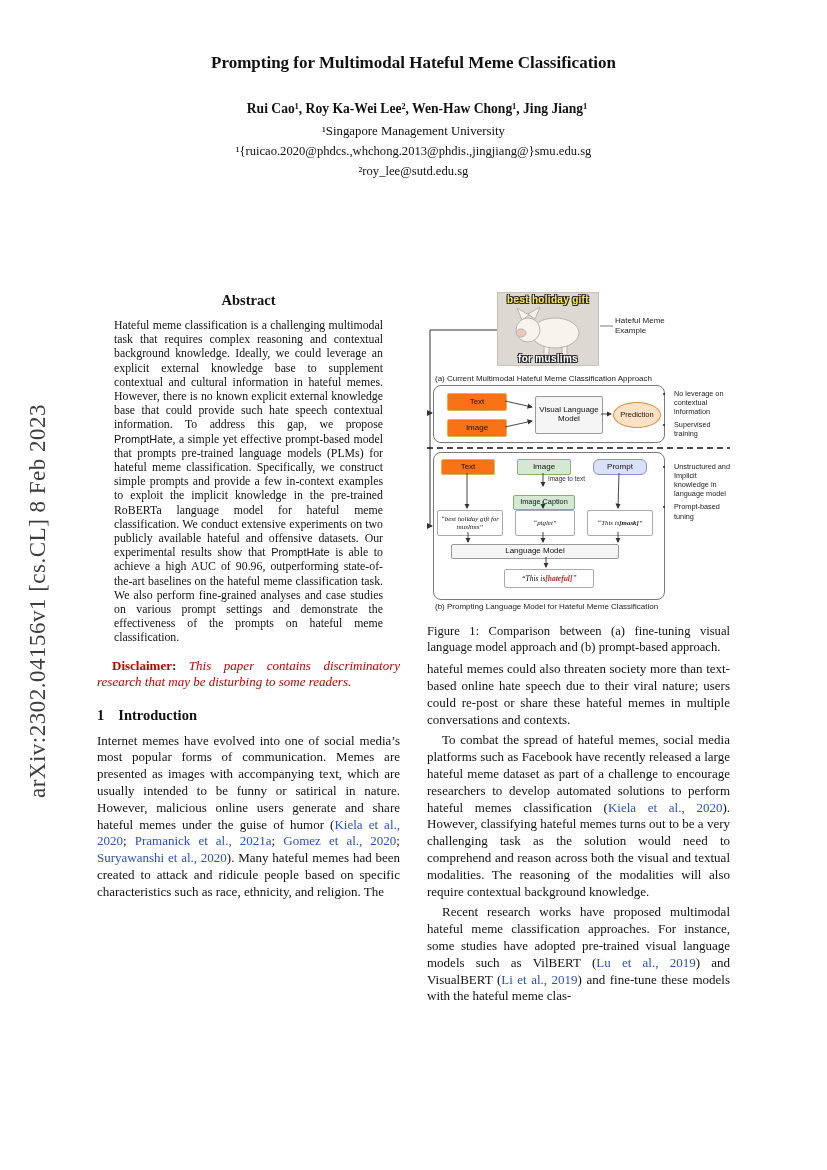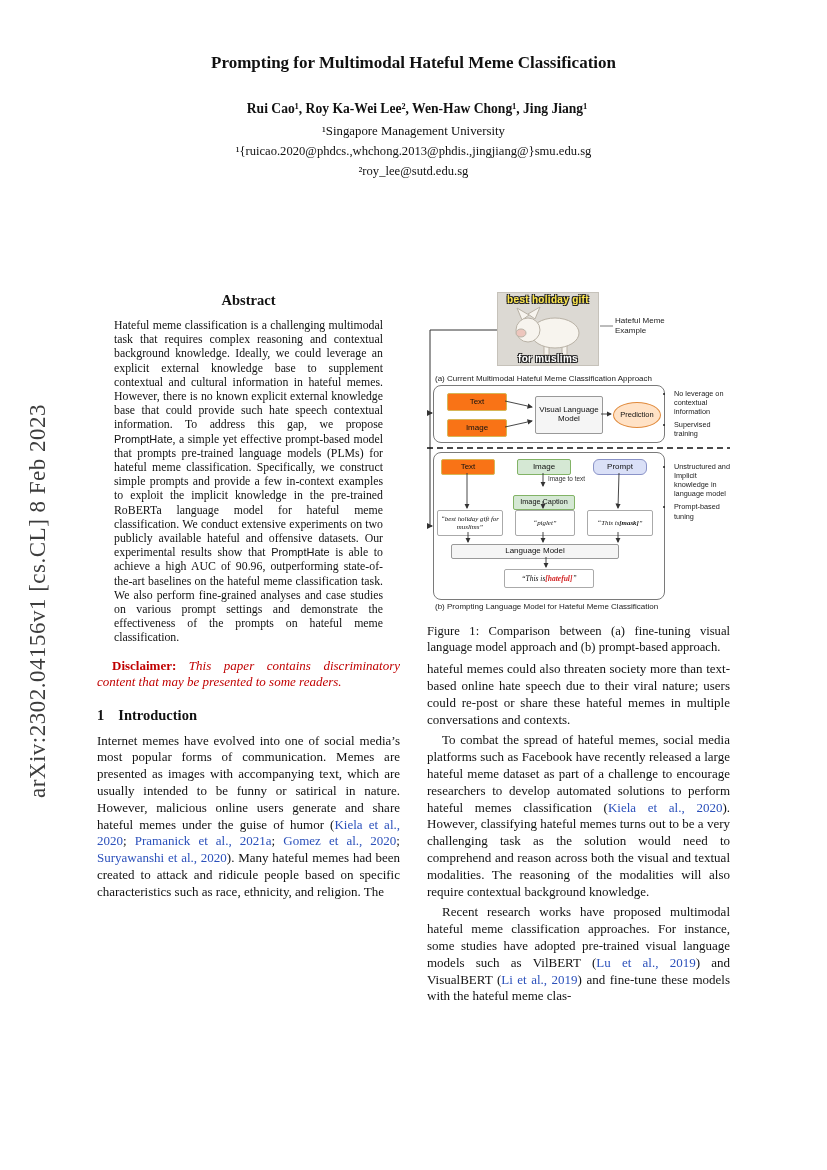--- a/index.html
+++ b/index.html
@@ -77,21 +77,21 @@
 
   <div class="title">Prompting for Multimodal Hateful Meme Classification</div>
   <div class="authors">Rui Cao¹, Roy Ka-Wei Lee², Wen-Haw Chong¹, Jing Jiang¹</div>
   <div class="affil">¹Singapore Management University</div>
   <div class="email">¹{ruicao.2020@phdcs.,whchong.2013@phdis.,jingjiang@}smu.edu.sg</div>
   <div class="email">²roy_lee@sutd.edu.sg</div>
 
   <div class="col-left">
     <div class="abs-h">Abstract</div>
     <div class="abs-body"><span>Hateful meme classification is a challenging multimodal task that requires complex reasoning and contextual background knowledge. Ideally, we could leverage an explicit external knowledge base to supplement contextual and cultural information in hateful memes. However, there is no known explicit external knowledge base that could provide such hate speech contextual information. To address this gap, we propose </span><span class="tt">PromptHate</span><span>, a simple yet effective prompt-based model that prompts pre-trained language models (PLMs) for hateful meme classification. Specifically, we construct simple prompts and provide a few in-context examples to exploit the implicit knowledge in the pre-trained RoBERTa language model for hateful meme classification. We conduct extensive experiments on two publicly available hateful and offensive datasets. Our experimental results show that </span><span class="tt">PromptHate</span><span> is able to achieve a high AUC of 90.96, outperforming state-of-the-art baselines on the hateful meme classification task. We also perform fine-grained analyses and case studies on various prompt settings and demonstrate the effectiveness of the prompts on hateful meme classification.</span></div>
-    <p class="disclaimer"><span class="disc-b">Disclaimer: </span><span>This paper contains discriminatory content that may be presented to some readers.</span></p>
+    <p class="disclaimer"><span class="disc-b">Disclaimer: </span><span>This paper contains discriminatory research that may be disturbing to some readers.</span></p>
     <div class="sec-h">
       <span class="num">1</span><span>Introduction</span>
     </div>
     <p class="body-p"><span>Internet memes have evolved into one of social media’s most popular forms of communication. Memes are presented as images with accompanying text, which are usually intended to be funny or satirical in nature. However, malicious online users generate and share hateful memes under the guise of humor (</span><span class="cite">Kiela et al., 2020</span><span>; </span><span class="cite">Pramanick et al., 2021a</span><span>; </span><span class="cite">Gomez et al., 2020</span><span>; </span><span class="cite">Suryawanshi et al., 2020</span><span>). Many hateful memes had been created to attack and ridicule people based on specific characteristics such as race, ethnicity, and religion. The</span></p>
   </div>
 
   <div class="col-right">
 
     <div class="figure">
 

